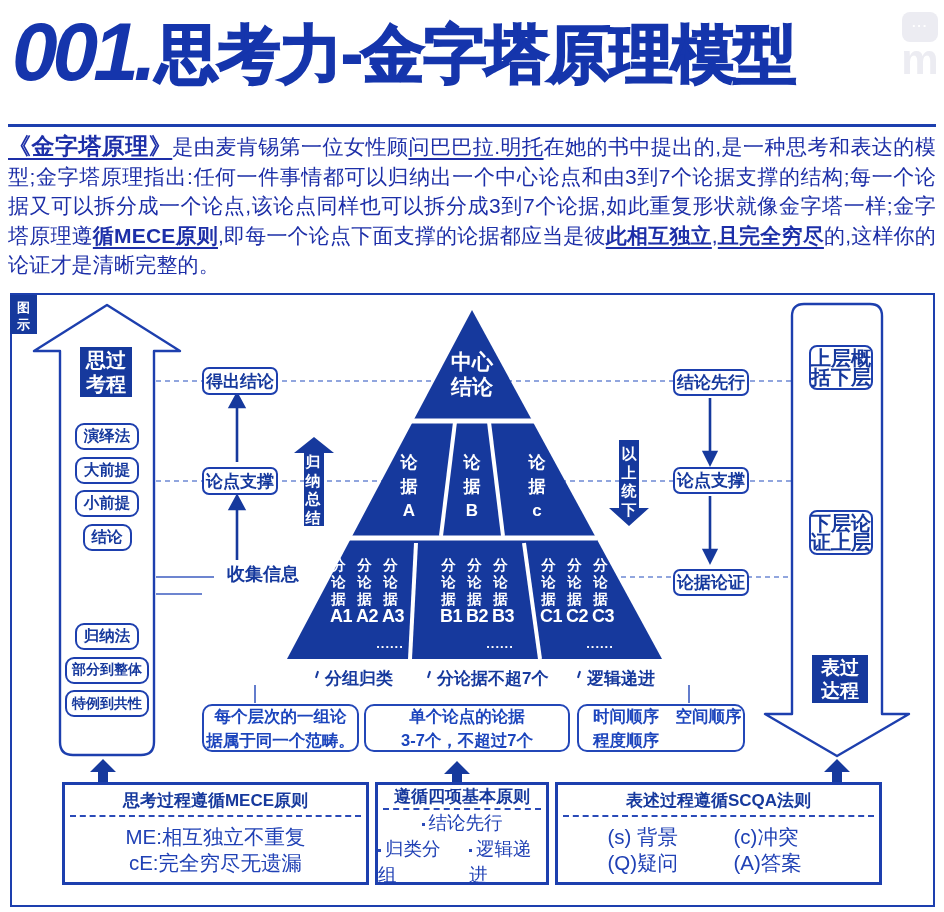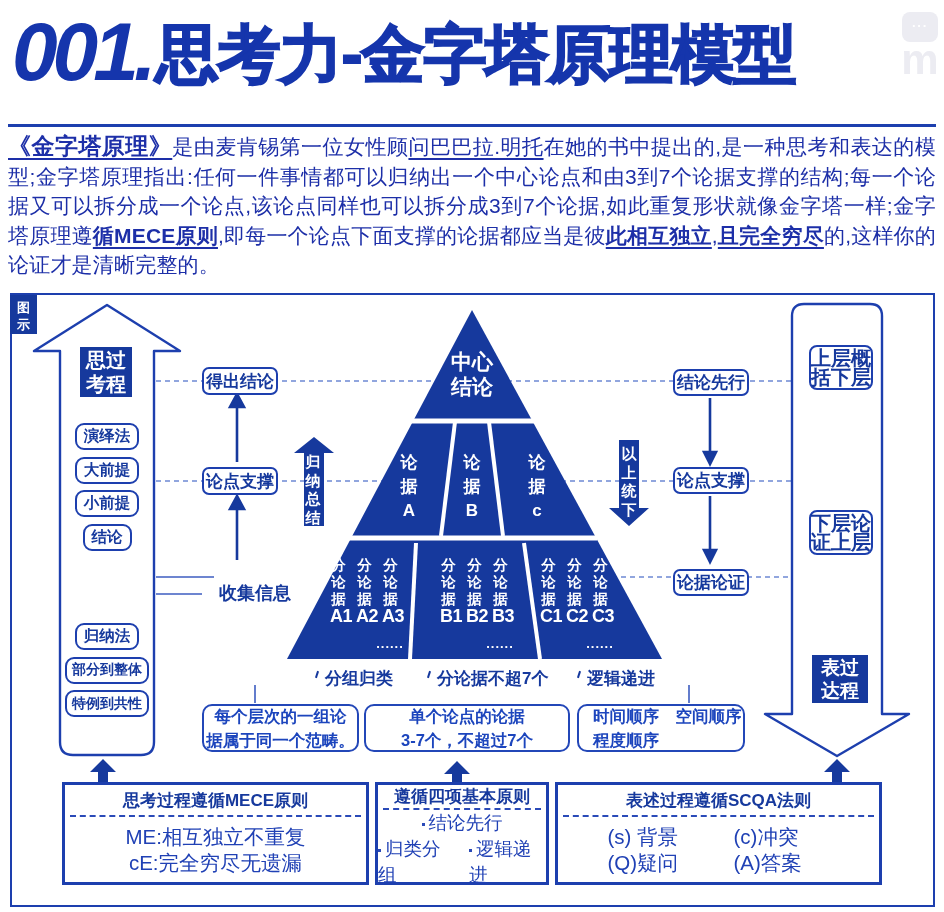--- a/index.html
+++ b/index.html
@@ -150,21 +150,21 @@
         <div class="pill">结论</div>
       </div>
     <div class="pill-stack" id="pills-bottom" style="left:47px;top:328px;">
         <div class="pill">归纳法</div>
         <div class="pill small">部分到整体</div>
         <div class="pill small">特例到共性</div>
       </div>
 
     <div class="fbox" style="left:190px;top:72px;width:76px;height:28px;">得出结论</div>
     <div class="fbox" style="left:190px;top:172px;width:76px;height:28px;">论点支撑</div>
-    <div class="plain-label" style="left:200px;top:267px;width:86px;margin-top:19px;">收集信息</div>
+    <div class="plain-label" style="left:208px;top:267px;width:86px;">收集信息</div>
 
     <div class="vtext" id="vt-induction" style="left:290px;top:158px;font-size:15px;line-height:18.5px;">
         <div>归</div>
         <div>纳</div>
         <div>总</div>
         <div>结</div>
       </div>
     <div class="vtext" id="vt-deduction" style="left:606px;top:150px;font-size:15px;line-height:18.5px;">
         <div>以</div>
         <div>上</div>

